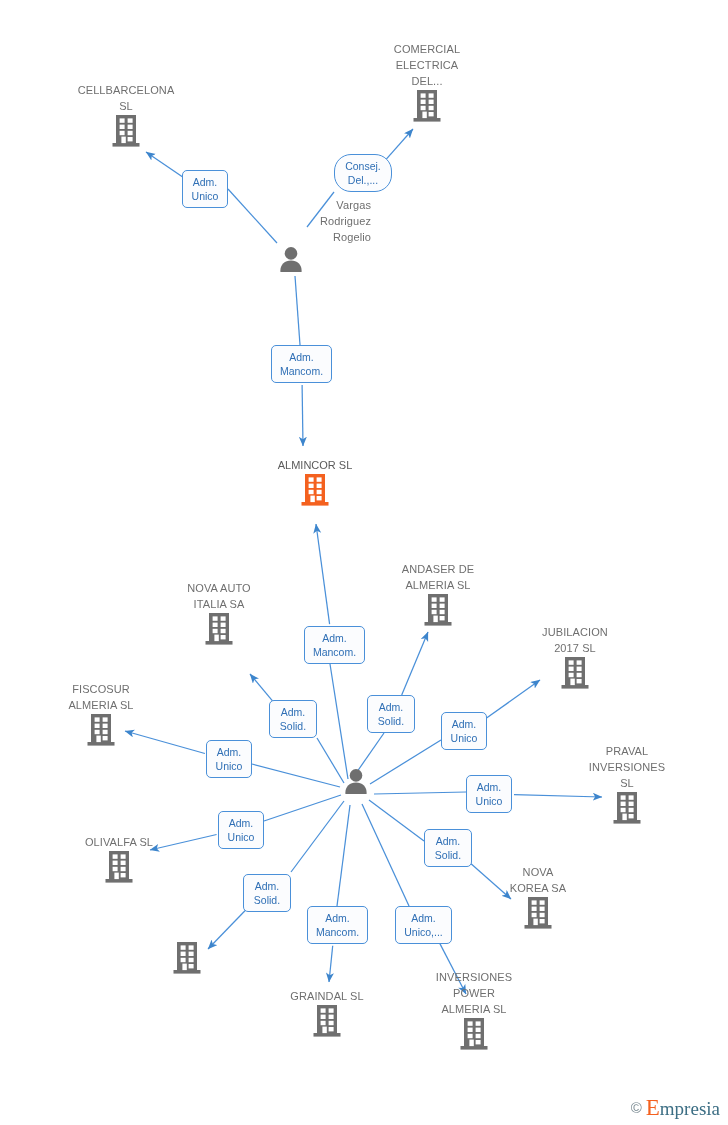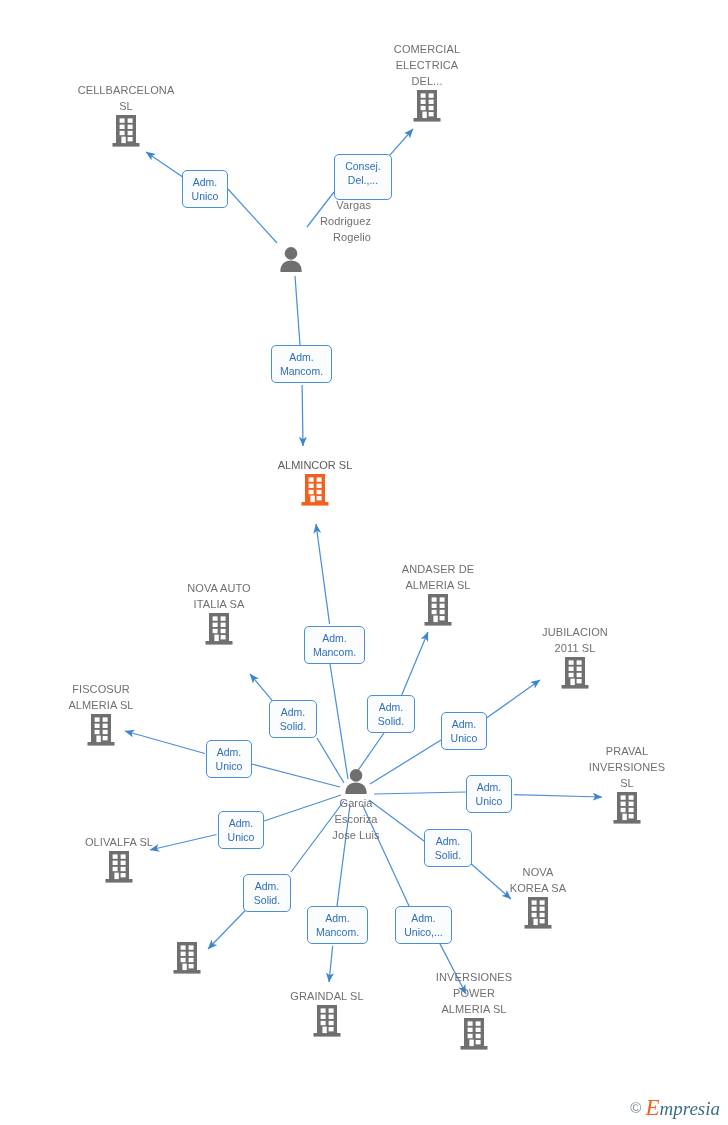--- a/index.html
+++ b/index.html
@@ -48,21 +48,21 @@
 
   
   #watermark{
     position:absolute;right:8px;bottom:6px;
     display:flex;align-items:center;gap:4px;
     font-size:17px;
   }
   #watermark .cmark{color:#7b8b93;font-size:15px;}
   #watermark .wlogo{
     font-family:"Liberation Serif","DejaVu Serif",serif;
-    font-style:italic;font-size:19px;color:#3c6e84;line-height:1;
+    font-size:19px;color:#3c6e84;line-height:1;
   }
   #watermark .wlogo .e{color:#f4611f;font-size:23px;}
 </style>
 </head>
 <body>
 
 <div id="graph">
 
   <svg class="edges" viewBox="0 0 728 1125" xmlns="http://www.w3.org/2000/svg">
     <defs>
@@ -184,23 +184,20 @@
       </div>
       <div class="node" style="left: 356px; top: 767px;">
         <div class="glyph">
           <svg class="person" width="28" height="28" viewBox="0 0 28 28">
             <g fill="#6f6f6f">
               <circle cx="14" cy="8.4" r="6.3"></circle>
               <path d="M14,15.4 C20.2,15.4 24.6,19.6 24.6,25.2 L24.6,27 L3.4,27 L3.4,25.2 C3.4,19.6 7.8,15.4 14,15.4 Z"></path>
             </g>
           </svg>
         </div>
-        <div class="caption">Garcia
-Escoriza
-Jose Luis</div>
       </div>
       <div class="node" style="left: 219px; top: 580px;">
         <div class="caption">NOVA AUTO
 ITALIA SA</div>
         <div class="glyph">
           <svg class="bld" width="30" height="34" viewBox="0 0 30 34">
             <g fill="#6f6f6f">
               <rect x="5" y="1" width="20" height="28"></rect>
               <rect x="1.5" y="29" width="27" height="3.6"></rect>
             </g>
@@ -234,21 +231,21 @@
               <rect x="8.6" y="16.8" width="5" height="4.4"></rect>
               <rect x="16.6" y="16.8" width="5" height="4.4"></rect>
               <rect x="10.4" y="22.6" width="4.4" height="6.5"></rect>
               <rect x="16.6" y="23" width="5" height="4.4"></rect>
             </g>
           </svg>
         </div>
       </div>
       <div class="node" style="left: 575px; top: 624px;">
         <div class="caption">JUBILACION
-2011 SL</div>
+2017 SL</div>
         <div class="glyph">
           <svg class="bld" width="30" height="34" viewBox="0 0 30 34">
             <g fill="#6f6f6f">
               <rect x="5" y="1" width="20" height="28"></rect>
               <rect x="1.5" y="29" width="27" height="3.6"></rect>
             </g>
             <g fill="#ffffff">
               <rect x="8.6" y="4.4" width="5" height="4.4"></rect>
               <rect x="16.6" y="4.4" width="5" height="4.4"></rect>
               <rect x="8.6" y="10.6" width="5" height="4.4"></rect>
@@ -410,21 +407,21 @@
               <rect x="10.4" y="22.6" width="4.4" height="6.5"></rect>
               <rect x="16.6" y="23" width="5" height="4.4"></rect>
             </g>
           </svg>
         </div>
       </div>
     </div>
   <div id="rel-layer">
       <div class="rel" style="left: 182px; top: 170px; width: 46px; height: 38px;">Adm.
 Unico</div>
-      <div class="rel" style="left: 334px; top: 154px; width: 58px; height: 46px;">Consej.
+      <div class="rel" style="left: 334px; top: 154px; width: 58px; height: 38px; border-radius: 17px;">Consej.
 Del.,...</div>
       <div class="rel" style="left: 271px; top: 345px; width: 61px; height: 38px;">Adm.
 Mancom.</div>
       <div class="rel" style="left: 304px; top: 626px; width: 61px; height: 38px;">Adm.
 Mancom.</div>
       <div class="rel" style="left: 269px; top: 700px; width: 48px; height: 38px;">Adm.
 Solid.</div>
       <div class="rel" style="left: 367px; top: 695px; width: 48px; height: 38px;">Adm.
 Solid.</div>
       <div class="rel" style="left: 441px; top: 712px; width: 46px; height: 38px;">Adm.

